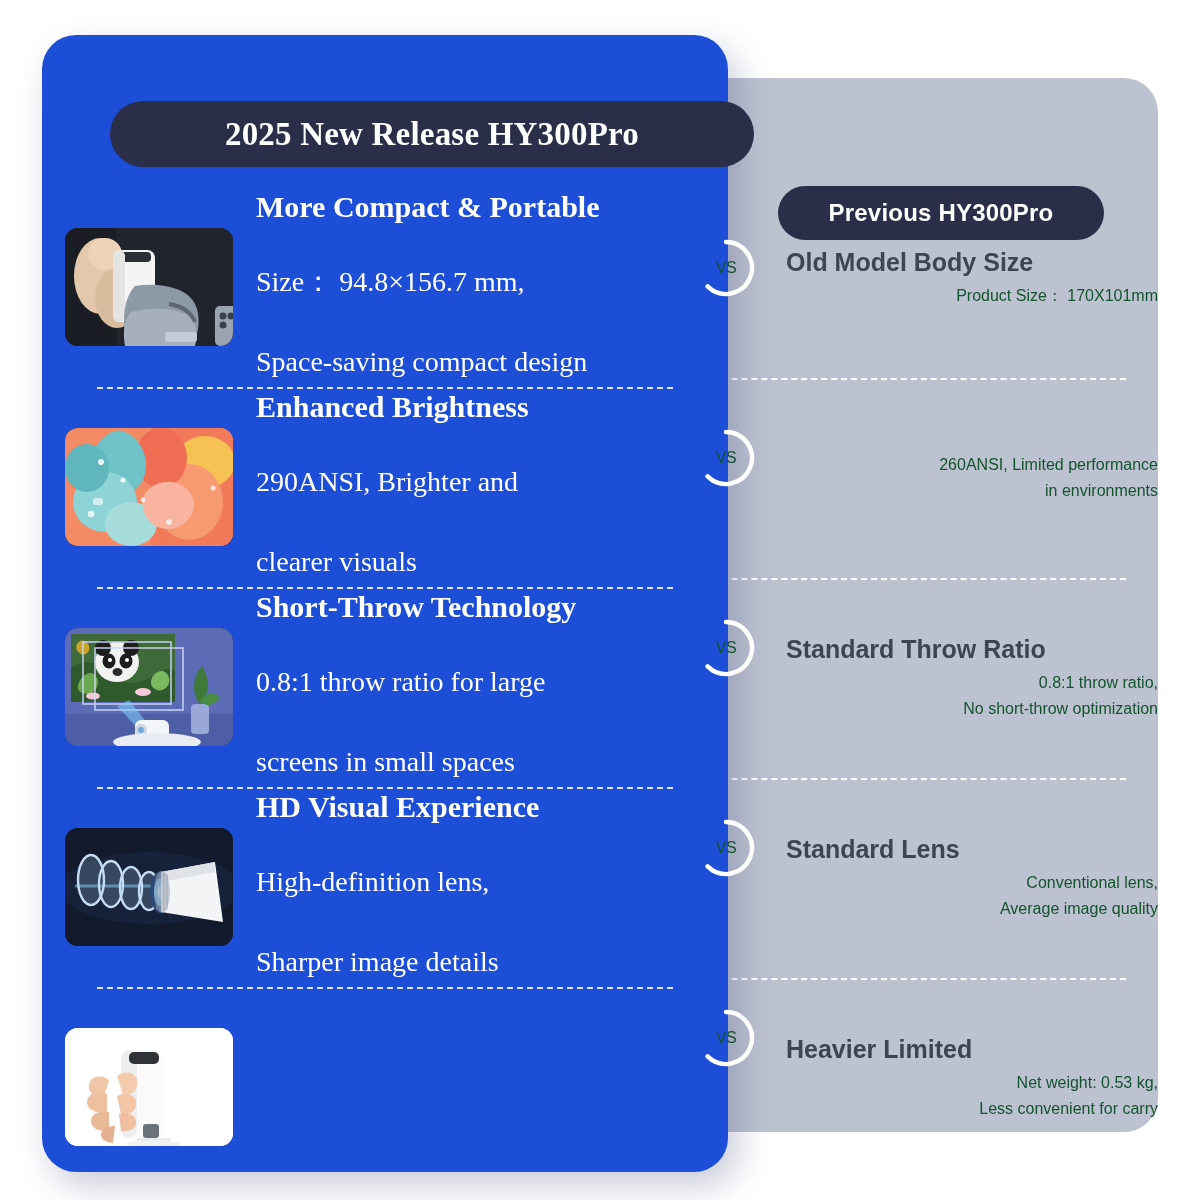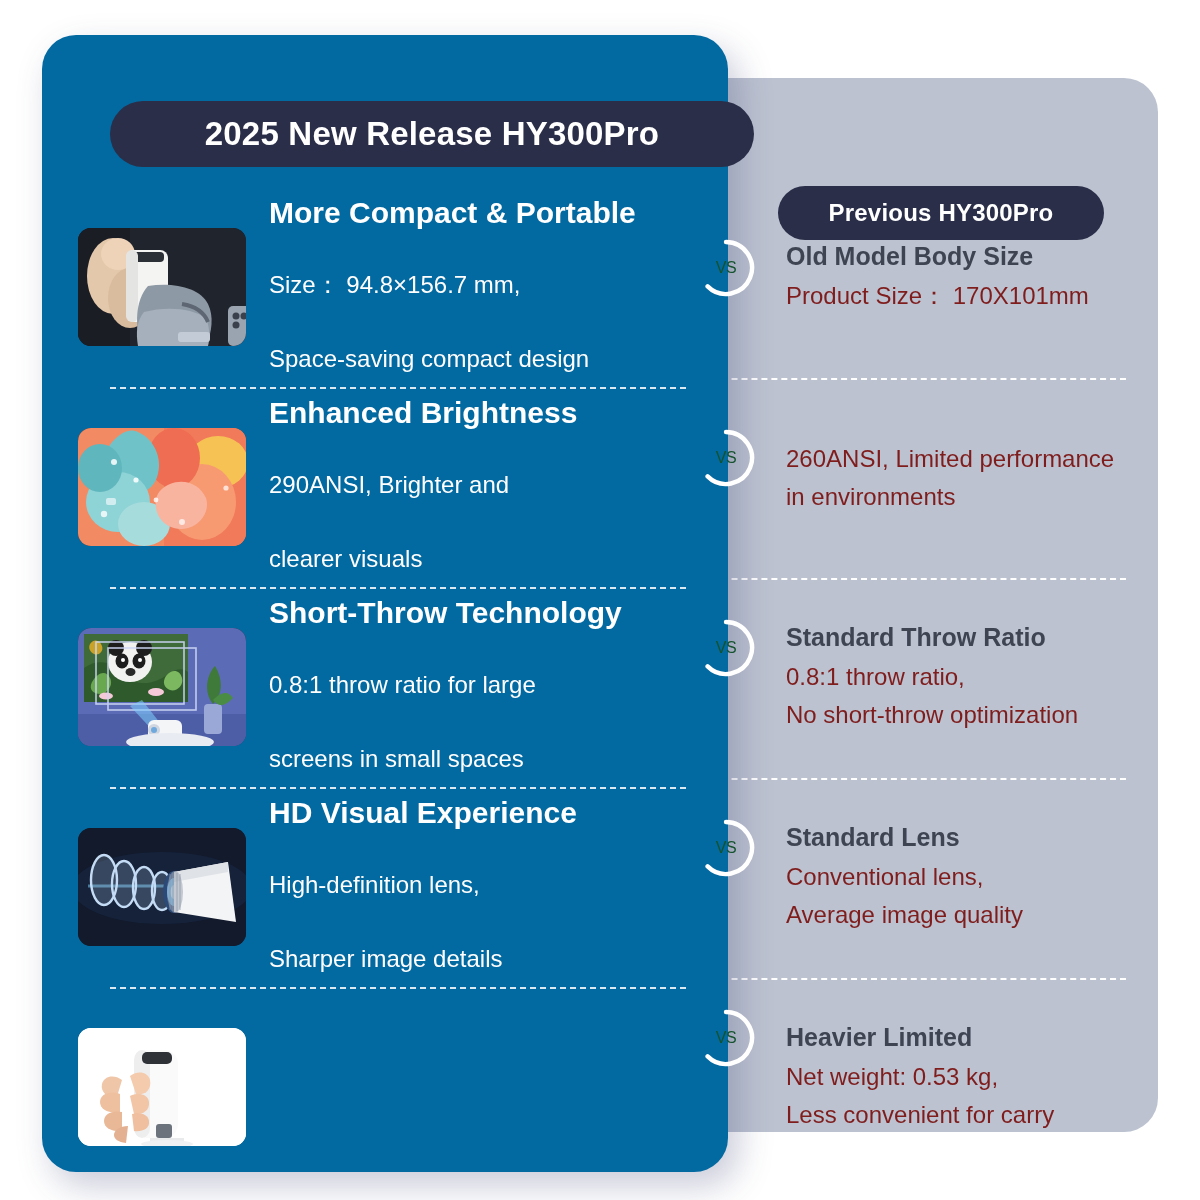--- a/index.html
+++ b/index.html
@@ -26,23 +26,24 @@
     border-radius: 34px;
   }
 
   
   .new-panel {
     position: absolute;
     left: 42px;
     top: 35px;
     width: 686px;
     height: 1137px;
-    background: #0369a1;
+    background: #1d4ed8;
     border-radius: 34px;
     box-shadow: 10px 14px 34px rgba(60, 70, 120, 0.28);
+    font-family: Liberation Serif, serif;
   }
 
   
   .pill {
     position: absolute;
     background: #2a2e48;
     border-radius: 999px;
     display: flex;
     align-items: center;
     justify-content: center;
@@ -61,21 +62,21 @@
     left: 188px;
     top: 108px;
     width: 326px;
     height: 54px;
     font-size: 24px;
   }
 
   
   .new-rows {
     position: absolute;
-    left: 13px;
+    left: 0;
     top: 152px;
     width: 686px;
   }
   .old-rows {
     position: absolute;
     left: 0;
     top: 100px;
     width: 568px;
   }
 
@@ -117,21 +118,21 @@
     color: #ffffff;
   }
   .new-title {
     font-size: 30px;
     font-weight: bold;
     line-height: 1.12;
     margin-bottom: 9px;
     white-space: nowrap;
   }
   .new-line {
-    font-size: 24px;
+    font-size: 28px;
     line-height: 1.58;
     white-space: nowrap;
     margin-top: 36px;
   }
 
   
   .old-row {
     position: relative;
     height: 200px;
     display: flex;
@@ -142,24 +143,25 @@
   }
   .old-title {
     font-size: 25px;
     font-weight: bold;
     color: #3f4453;
     line-height: 1.2;
     margin-bottom: 6px;
     white-space: nowrap;
   }
   .old-line {
-    font-size: 24px;
+    font-size: 16px;
     line-height: 1.6;
-    color: #7f1d1d;
+    color: #14532d;
     white-space: nowrap;
+    text-align: right;
   }
 
   
   .vs {
     position: absolute;
     width: 60px;
     height: 60px;
     left: 696px;
   }
   .vs svg { display: block; width: 60px; height: 60px; }

